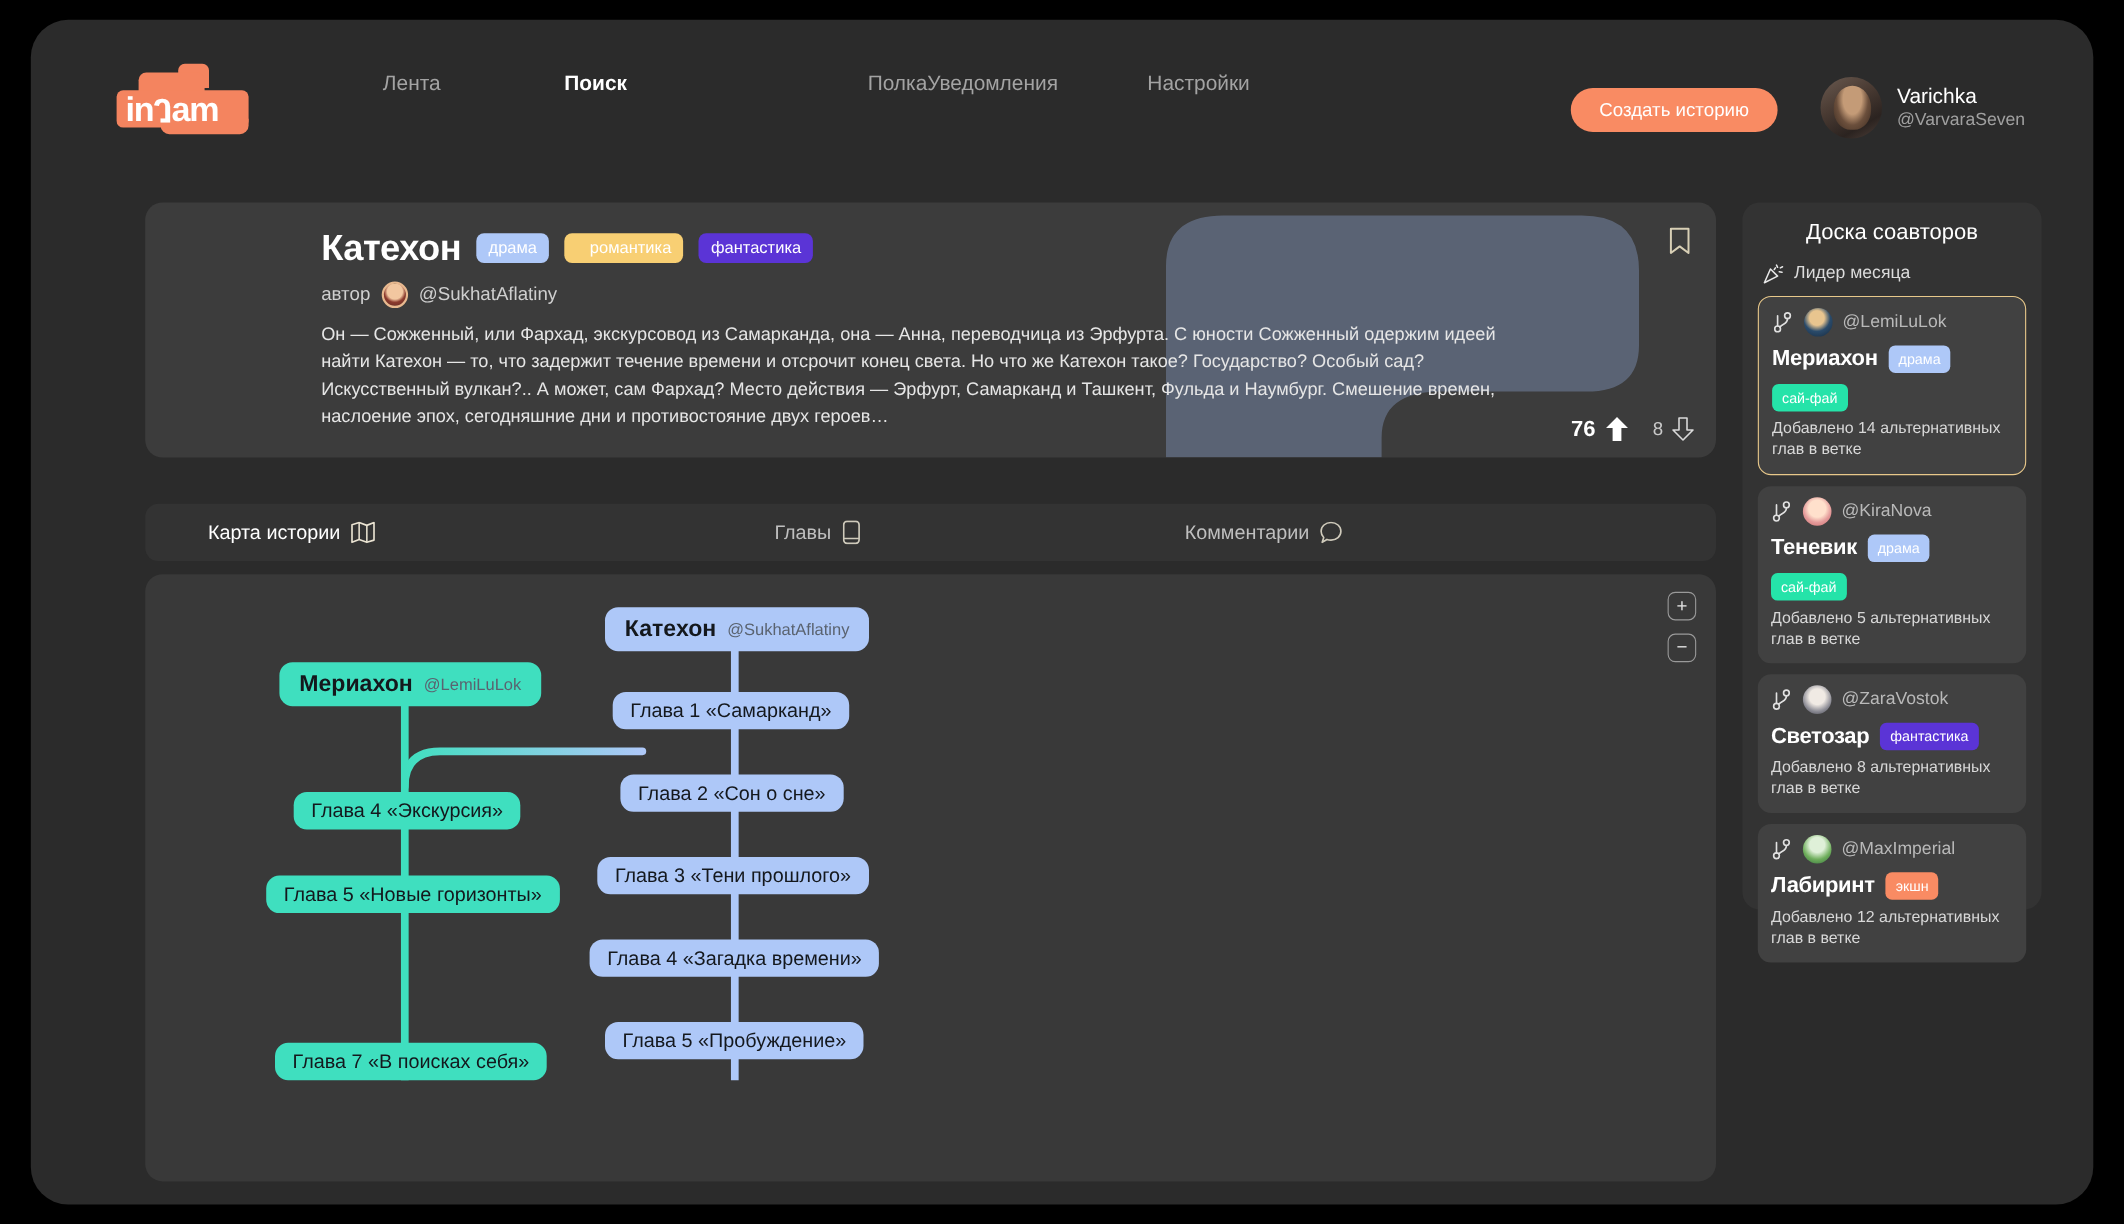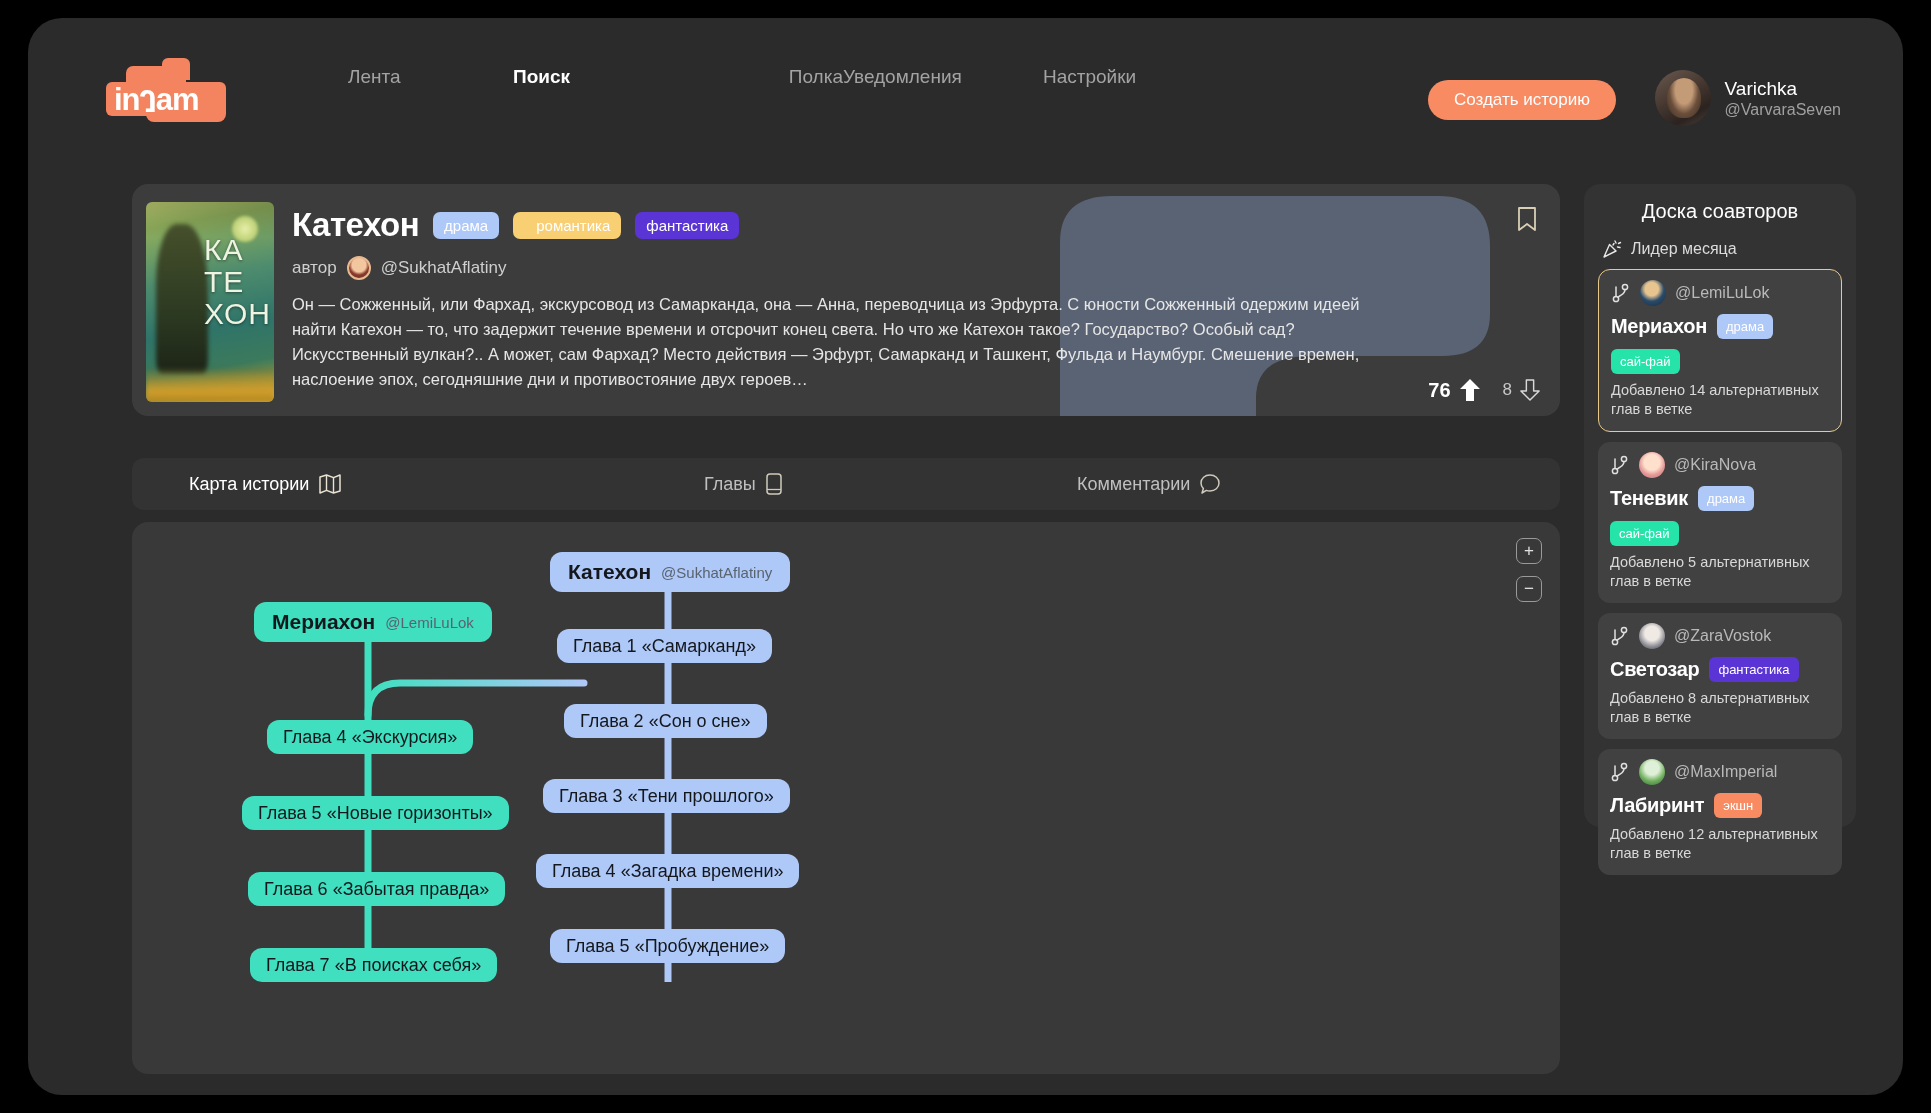--- a/index.html
+++ b/index.html
@@ -267,26 +267,20 @@
     </div>
   </div>
 
   <div id="story-card">
 
     <svg id="ovl" viewBox="0 0 500 232" preserveAspectRatio="none">
       <path d="M 0 58 Q 0 12 52 12 L 378 12 Q 430 12 430 62 L 430 130 Q 430 172 382 172 L 250 172 Q 196 172 196 214 L 196 232 L 0 232 Z" fill="#5d6779" opacity="0.92"></path>
       <path d="M 430 0 L 500 0 L 500 232 L 430 232 Z" fill="#5d6779" opacity="0.0"></path>
     </svg>
 
-    <div id="cover">
-      <div class="sun"></div>
-      <div class="fig"></div>
-      <div class="ground"></div>
-      <div class="ctitle">КА<br>ТЕ<br>ХОН</div>
-    </div>
 
     <div id="story-head">
       <div id="story-title">Катехон</div>
       <span class="tag" style="background:#AEC8F8;color:#fff;">драма</span>
       <span class="tag" style="background:#F8CF73;color:#fff;padding-left:23px;">романтика</span>
       <span class="tag" style="background:#5B34D6;color:#fff;">фантастика</span>
     </div>
 
     <div id="story-author">
       <span class="lbl">автор</span>
@@ -373,21 +367,20 @@
     <div class="node blue" style="left:411px; top:257px;">Глава 3 «Тени прошлого»</div>
     <div class="node blue" style="left:404px; top:332px;">Глава 4 «Загадка времени»</div>
     <div class="node blue" style="left:418px; top:407px;text-align:center;">Глава 5 «Пробуждение»</div>
 
     <div class="node green root" style="left:122px; top:80px;">
       <span>Мериахон</span>
       <span class="handle">@LemiLuLok</span>
     </div>
     <div class="node green" style="left:135px; top:198px;">Глава 4 «Экскурсия»</div>
     <div class="node green" style="left:110px; top:274px;">Глава 5 «Новые горизонты»</div>
-    <div class="node green" style="left:116px; top:350px;">Глава 6 «Забытая правда»</div>
     <div class="node green" style="left:118px; top:426px;">Глава 7 «В поисках себя»</div>
   </div>
 
   <div id="sidebar">
     <div id="sb-title">Доска соавторов</div>
 
     <div id="sb-leader">
       <svg width="20" height="20" viewBox="0 0 20 20">
         <path d="M2 18 L7.5 5.5 L14 12 Z" fill="none" stroke="#e7e7e7" stroke-width="1.4" stroke-linejoin="round"></path>
         <path d="M13 2 L14 4 M16.5 4.5 L18.5 3.5 M15.5 8 L18 8.5 M11 6 L12 4.5" stroke="#e7e7e7" stroke-width="1.4" stroke-linecap="round"></path>

